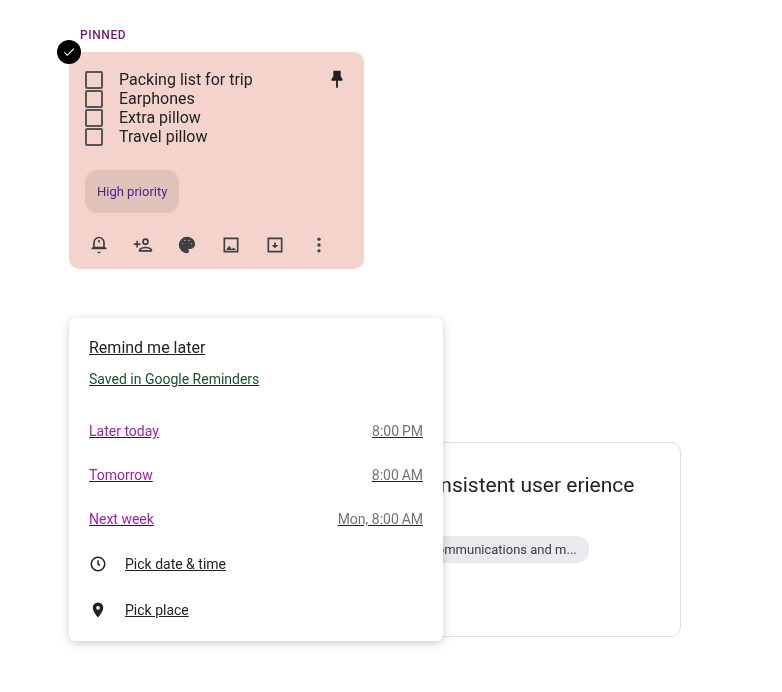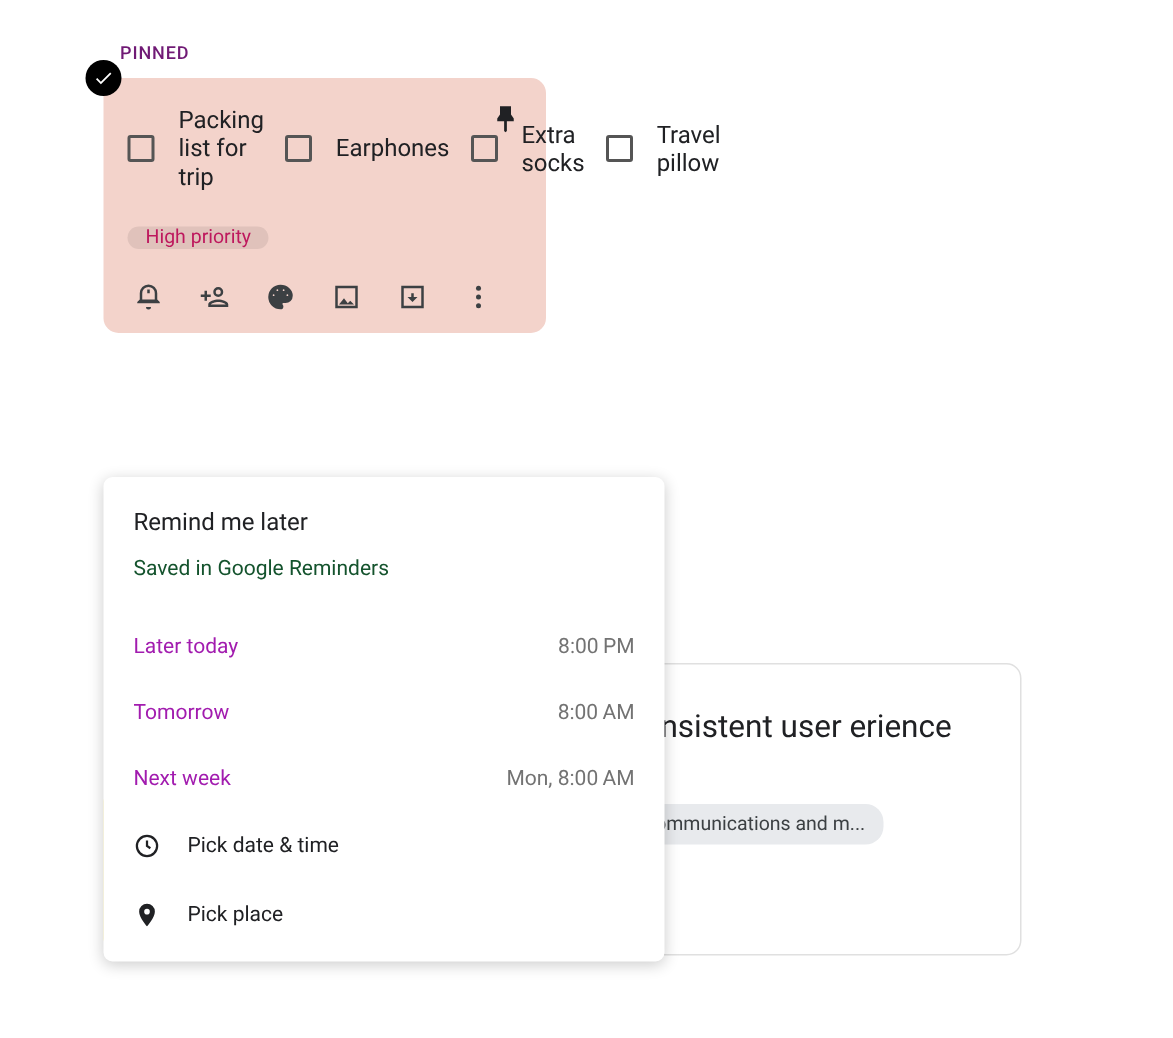--- a/index.html
+++ b/index.html
@@ -40,21 +40,21 @@
       width: 24px;
       height: 24px;
       background: #000;
       border-radius: 50%;
       display: flex;
       align-items: center;
       justify-content: center;
     }
     .checklist {
       display: flex;
-      gap: 14px;
+      flex-direction: column;
     }
     .check-item {
       display: flex;
       align-items: center;
       gap: 16px;
     }
     .check-box {
       width: 18px;
       height: 18px;
       border: 2px solid #555;
@@ -67,23 +67,23 @@
     }
     .pin-icon {
       position: absolute;
       right: 16px;
       top: 16px;
     }
     .tag-chip {
       display: inline-block;
       background: rgba(0,0,0,0.08);
       border-radius: 12px;
-      padding: 0 12px;
+      padding: 14px 12px;
       font-size: 13px;
-      color: #be185d;
+      color: #4c1d95;
       margin-top: 24px;
     }
     .toolbar {
       display: flex;
       align-items: center;
       gap: 24px;
       margin-top: 22px;
       padding-left: 4px;
       padding-right: 4px;
     }
@@ -99,20 +99,21 @@
     .reminder-popup {
       position: absolute;
       left: 69px;
       top: 318px;
       width: 374px;
       background: #ffffff;
       border-radius: 6px;
       box-shadow: 0 2px 10px rgba(0,0,0,0.2);
       padding: 20px 0 8px 0;
       z-index: 10;
+      text-decoration: underline;
     }
     .popup-title {
       font-size: 16px;
       color: #202124;
       padding: 0 20px;
       margin-bottom: 14px;
     }
     .popup-subtitle {
       font-size: 14px;
       color: #14532d;
@@ -209,21 +210,21 @@
     <div class="check-item">
       <div class="check-box"></div>
       <span class="check-text">Packing list for trip</span>
     </div>
     <div class="check-item">
       <div class="check-box"></div>
       <span class="check-text">Earphones</span>
     </div>
     <div class="check-item">
       <div class="check-box"></div>
-      <span class="check-text">Extra socks</span>
+      <span class="check-text">Extra pillow</span>
     </div>
     <div class="check-item">
       <div class="check-box"></div>
       <span class="check-text">Travel pillow</span>
     </div>
   </div>
   <div class="tag-chip">High priority</div>
   <div class="toolbar">
     <div class="toolbar-icon">
       <svg width="20" height="20" viewBox="0 0 24 24">

